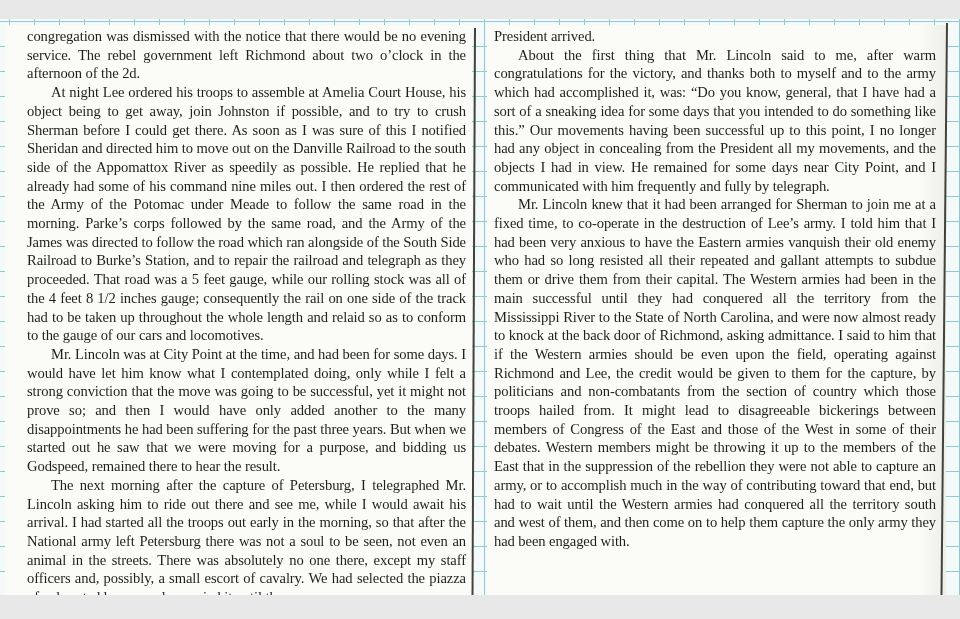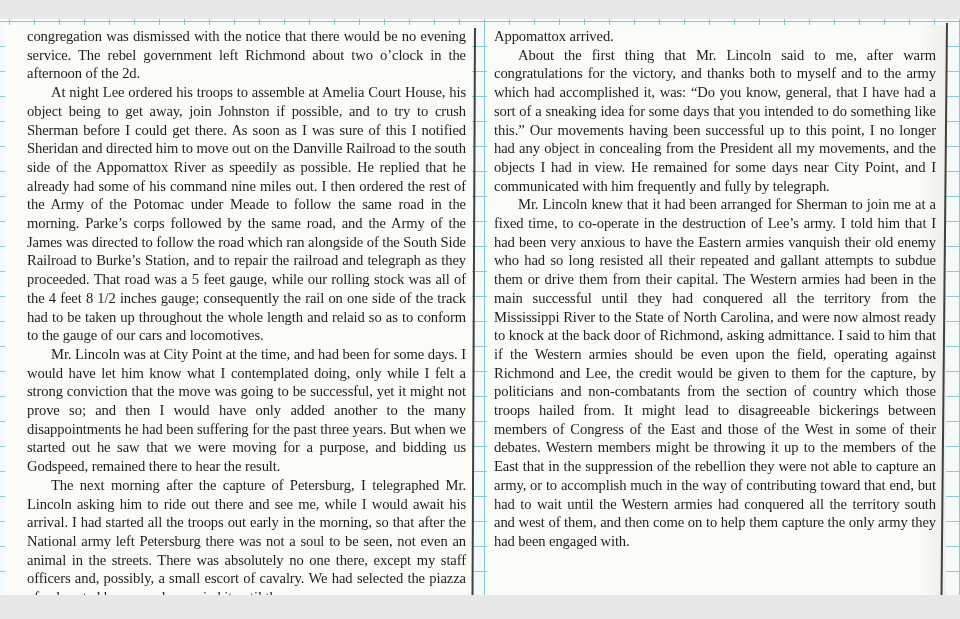--- a/index.html
+++ b/index.html
@@ -77,21 +77,21 @@
       <p class="indent">At night Lee ordered his troops to assemble at Amelia Court House, his object being to get away, join Johnston if possible, and to try to crush Sherman before I could get there. As soon as I was sure of this I notified Sheridan and directed him to move out on the Danville Railroad to the south side of the Appomattox River as speedily as possible. He replied that he already had some of his command nine miles out. I then ordered the rest of the Army of the Potomac under Meade to follow the same road in the morning. Parke’s corps followed by the same road, and the Army of the James was directed to follow the road which ran alongside of the South Side Railroad to Burke’s Station, and to repair the railroad and telegraph as they proceeded. That road was a 5 feet gauge, while our rolling stock was all of the 4 feet 8 1/2 inches gauge; consequently the rail on one side of the track had to be taken up throughout the whole length and relaid so as to conform to the gauge of our cars and locomotives.</p>
       <p class="indent">Mr. Lincoln was at City Point at the time, and had been for some days. I would have let him know what I contemplated doing, only while I felt a strong conviction that the move was going to be successful, yet it might not prove so; and then I would have only added another to the many disappointments he had been suffering for the past three years. But when we started out he saw that we were moving for a purpose, and bidding us Godspeed, remained there to hear the result.</p>
       <p class="indent">The next morning after the capture of Petersburg, I telegraphed Mr. Lincoln asking him to ride out there and see me, while I would await his arrival. I had started all the troops out early in the morning, so that after the National army left Petersburg there was not a soul to be seen, not even an animal in the streets. There was absolutely no one there, except my staff officers and, possibly, a small escort of cavalry. We had selected the piazza of a deserted house, and occupied it until the</p>
     </div>
   </div>
 
   <div class="edge-line gutter-line"></div>
 
   <div class="page page-right">
     <div class="text-col">
-      <p>Appomattox arrived.</p>
+      <p>President arrived.</p>
       <p class="indent">About the first thing that Mr. Lincoln said to me, after warm congratulations for the victory, and thanks both to myself and to the army which had accomplished it, was: “Do you know, general, that I have had a sort of a sneaking idea for some days that you intended to do something like this.” Our movements having been successful up to this point, I no longer had any object in concealing from the President all my movements, and the objects I had in view. He remained for some days near City Point, and I communicated with him frequently and fully by telegraph.</p>
       <p class="indent">Mr. Lincoln knew that it had been arranged for Sherman to join me at a fixed time, to co-operate in the destruction of Lee’s army. I told him that I had been very anxious to have the Eastern armies vanquish their old enemy who had so long resisted all their repeated and gallant attempts to subdue them or drive them from their capital. The Western armies had been in the main successful until they had conquered all the territory from the Mississippi River to the State of North Carolina, and were now almost ready to knock at the back door of Richmond, asking admittance. I said to him that if the Western armies should be even upon the field, operating against Richmond and Lee, the credit would be given to them for the capture, by politicians and non-combatants from the section of country which those troops hailed from. It might lead to disagreeable bickerings between members of Congress of the East and those of the West in some of their debates. Western members might be throwing it up to the members of the East that in the suppression of the rebellion they were not able to capture an army, or to accomplish much in the way of contributing toward that end, but had to wait until the Western armies had conquered all the territory south and west of them, and then come on to help them capture the only army they had been engaged with.</p>
     </div>
   </div>
 
   <div class="edge-line right-line"></div>
 
 </div>
 
 </body></html>

